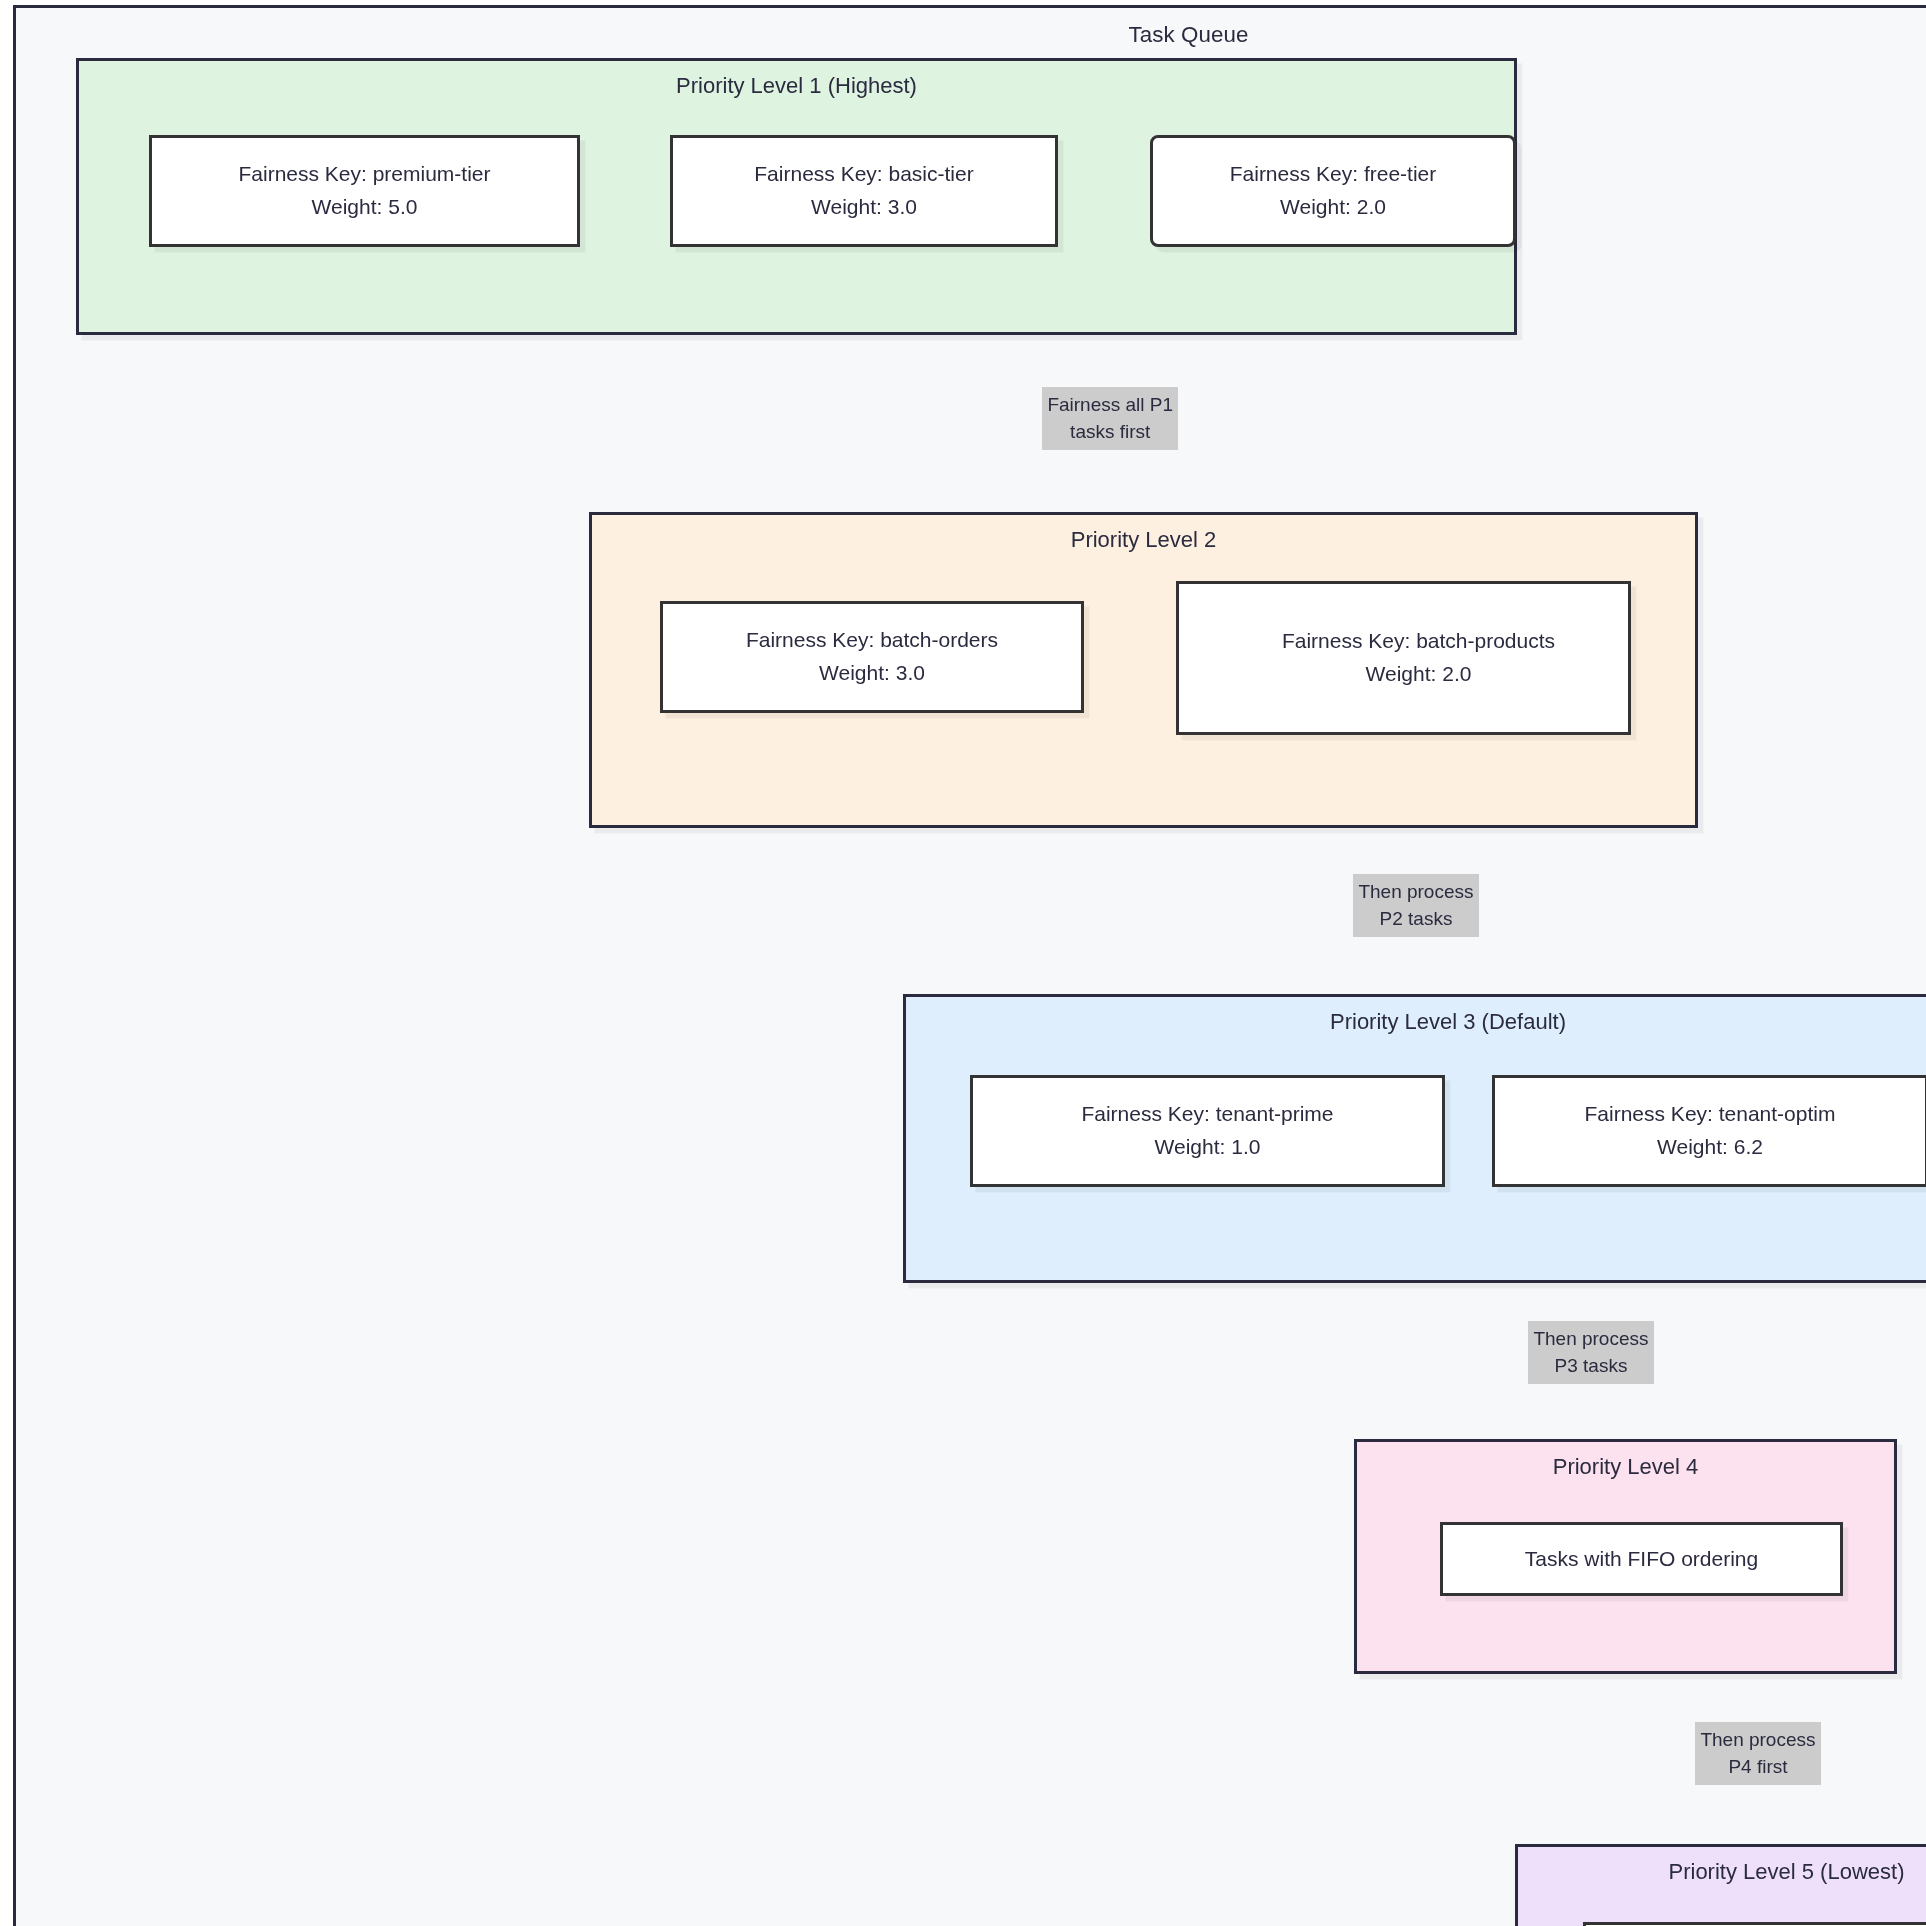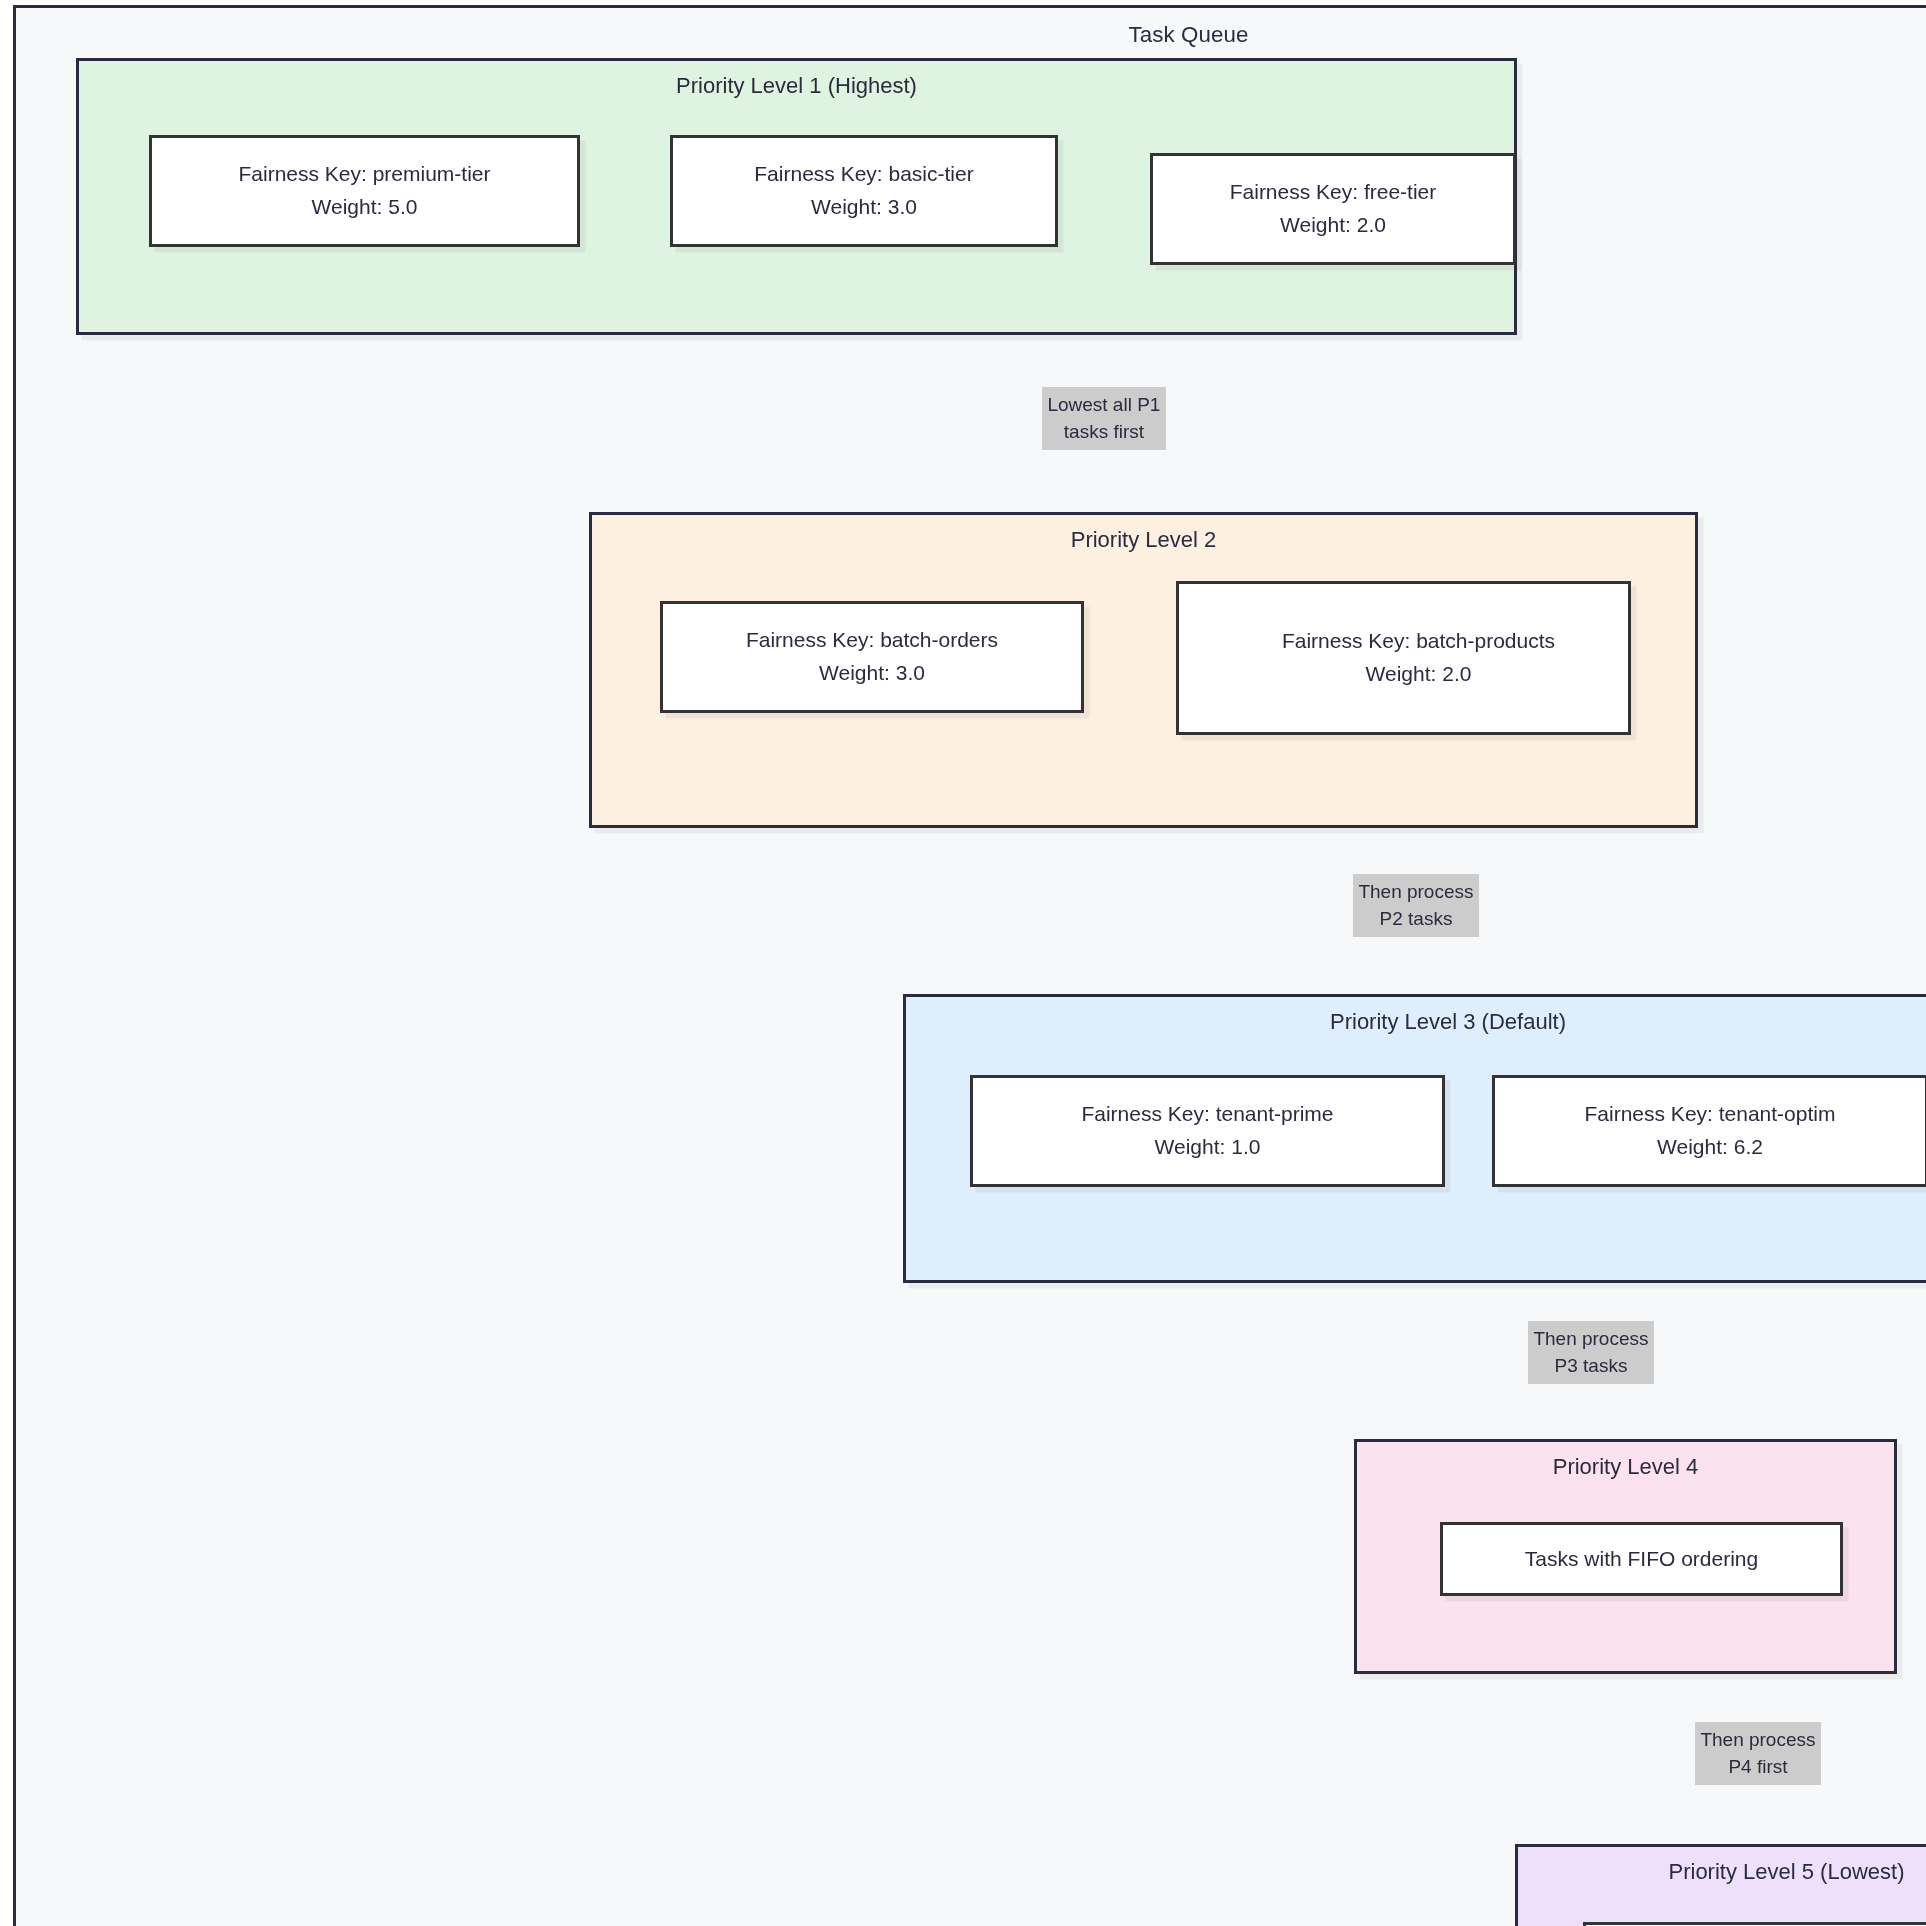--- a/index.html
+++ b/index.html
@@ -73,21 +73,21 @@
     font-size: 21px;
     line-height: 1.55;
     color: #2b2b40;
     box-shadow: 5.4px 5.4px 0 0 rgba(0,0,0,0.05);
   }
   .node span { display: block; white-space: nowrap; }
   .node.wrap span { white-space: normal; }
   
   .n-p1a { left: 149px;  top: 135px;  width: 431px; height: 112px; }
   .n-p1b { left: 670px; top: 135px;  width: 388px; height: 112px; }
-  .n-p1c { left: 1150px; top: 153px;  width: 366px;  height: 112px; }
+  .n-p1c { left: 1150px; top: 135px;  width: 366px;  height: 112px; border-radius: 8px; }
   
   .n-p2a { left: 660px; top: 601px; width: 424px; height: 112px; }
   .n-p2b { left: 1176px; top: 581px; width: 455px; height: 154px; padding-left: 30px; }
   
   .n-p3a { left: 970px; top: 1075px; width: 475px; height: 112px; text-align: right; }
   .n-p3b { left: 1492px; top: 1075px; width: 436px; height: 112px; }
   
   .n-p4a { left: 1416px; top: 1522px; width: 403px; height: 74px; margin-left: 24px; }
   .n-p5a { left: 1583px; top: 1922px; width: 403px; height: 74px; }
   
@@ -210,21 +210,21 @@
   </div>
 
   <div class="plevel p5">
     <div class="plevel-title">Priority Level 5 (Lowest)</div>
   </div>
   <div class="node n-p5a">
     
   </div>
 
   <div class="edge-label el-1">
-    <span>Lowest all P1</span>
+    <span>Fairness all P1</span>
     <span>tasks first</span>
   </div>
   <div class="edge-label el-2">
     <span>Then process</span>
     <span>P2 tasks</span>
   </div>
   <div class="edge-label el-3">
     <span>Then process</span>
     <span>P3 tasks</span>
   </div>

